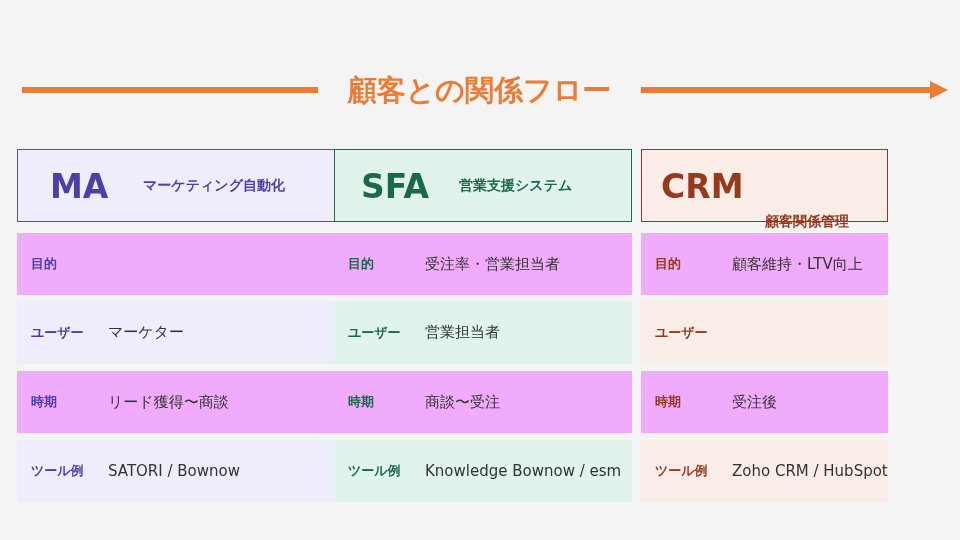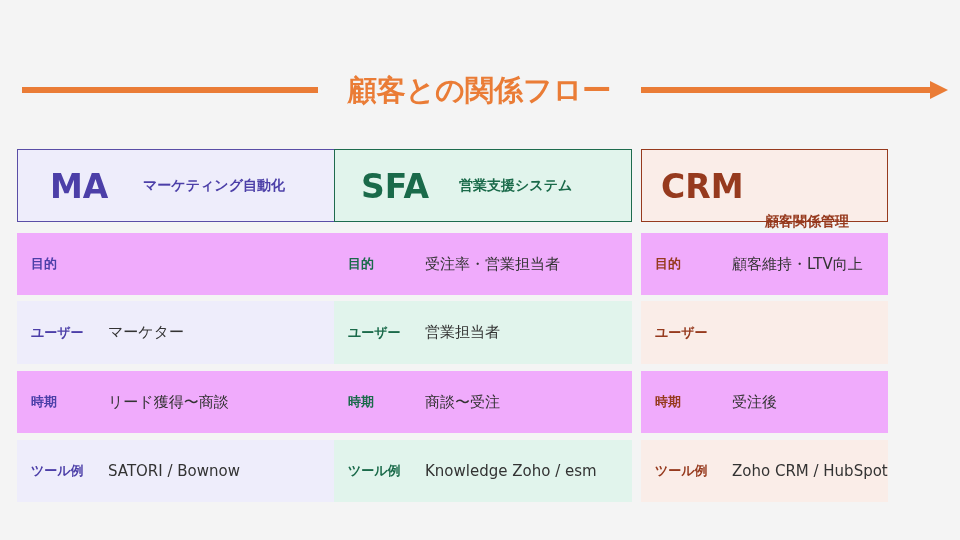--- a/index.html
+++ b/index.html
@@ -164,21 +164,21 @@
   <div class="row r1 even">
     <span class="row-label">ユーザー</span>
     <span class="row-value">営業担当者</span>
   </div>
   <div class="row r2 odd">
     <span class="row-label">時期</span>
     <span class="row-value">商談〜受注</span>
   </div>
   <div class="row r3 even">
     <span class="row-label">ツール例</span>
-    <span class="row-value">Knowledge Zoho / esm</span>
+    <span class="row-value">Knowledge Bownow / esm</span>
   </div>
 </div>
 
 <div class="column col-crm">
   <div class="card-header">
     <span class="card-abbr">CRM</span>
     <span class="card-subtitle">顧客関係管理</span>
   </div>
   <div class="row r0 odd">
     <span class="row-label">目的</span>

